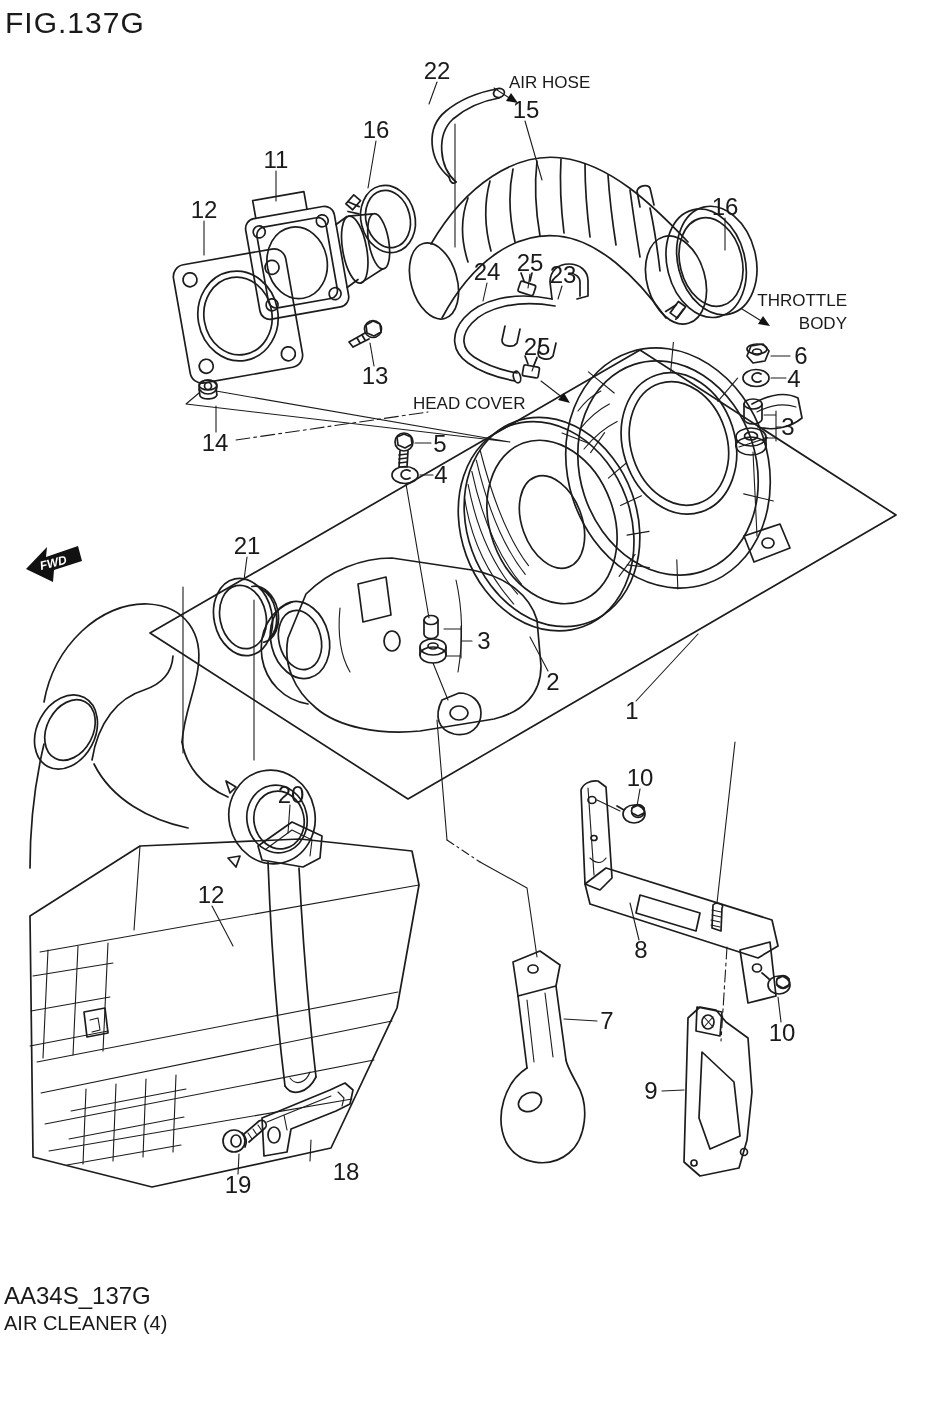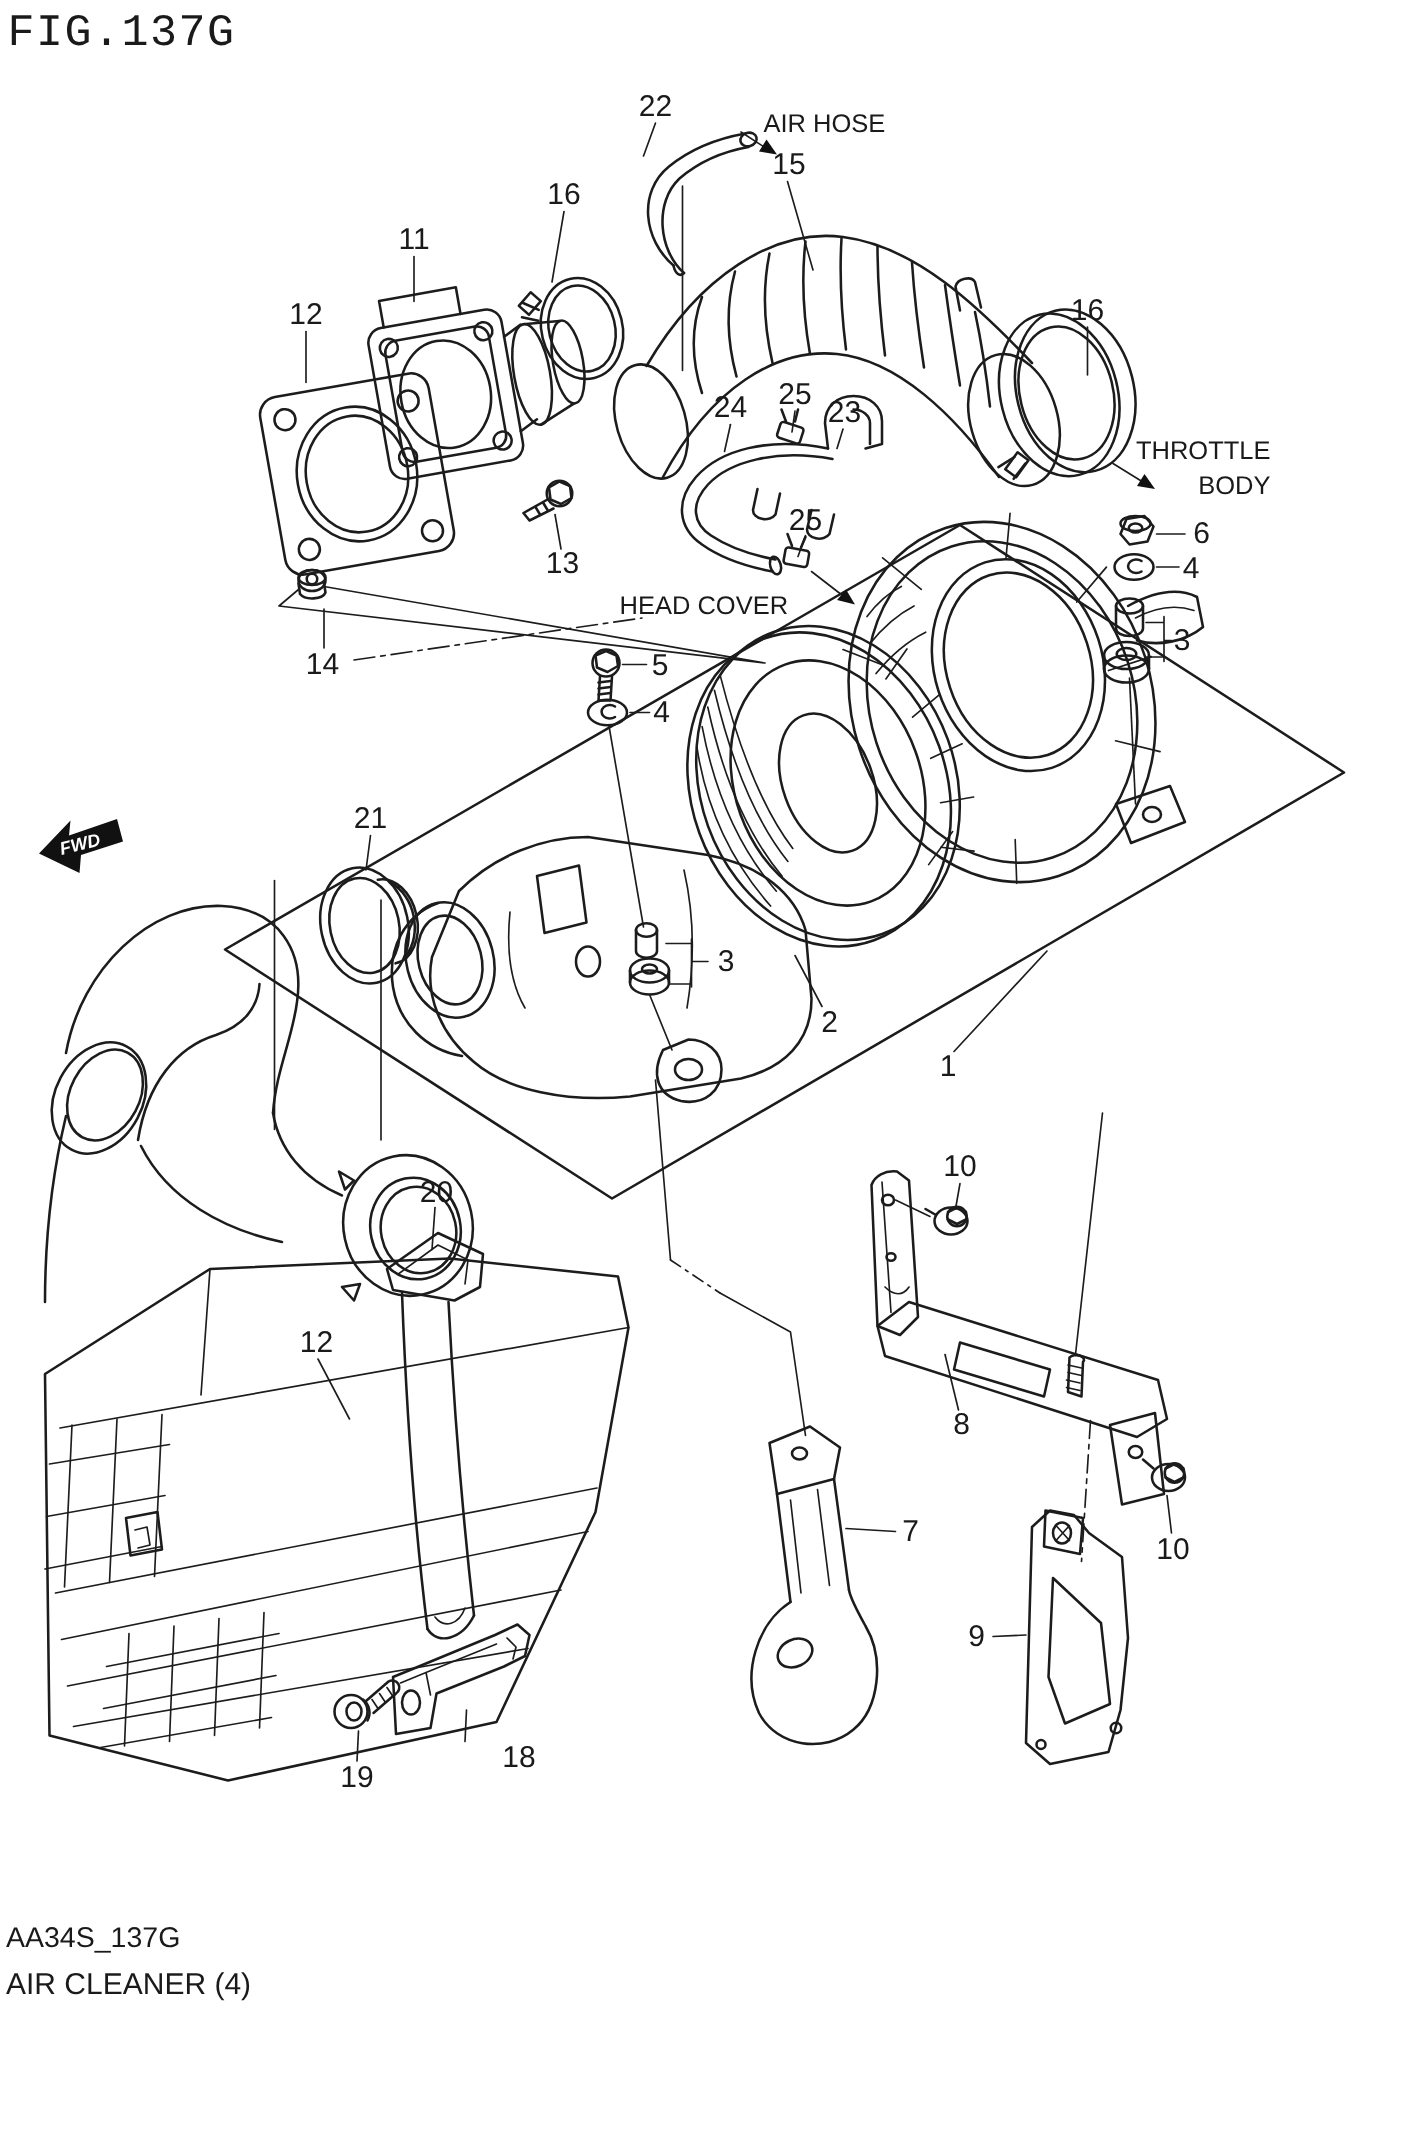--- a/index.html
+++ b/index.html
@@ -4,25 +4,25 @@
 <style>
   html,body{margin:0;padding:0;background:#e8e8e8;}
   .page{position:relative;width:934px;height:1420px;background:#ffffff;overflow:hidden;
         font-family:"Liberation Sans", sans-serif;color:#1a1a1a;}
   .page svg{position:absolute;left:0;top:0;}
   .ln path,.ln ellipse,.ln circle,.ln rect,.ln polygon,.ln polyline{
       stroke:#1c1c1c;fill:none;stroke-width:1.7;stroke-linecap:round;stroke-linejoin:round;}
   .ln .thin{stroke-width:1.1;}
   .ln .fill{fill:#111;stroke:none;}
   .overlay{position:absolute;left:0;top:0;width:100%;height:100%;}
-  .fig-title{position:absolute;left:5px;top:6px;font-size:30px;letter-spacing:1px;white-space:nowrap;font-family:Liberation Mono, monospace;}
-  .callout{position:absolute;transform:translate(-50%,-50%);font-size:20px;line-height:20px;white-space:nowrap;}
+  .fig-title{position:absolute;left:5px;top:6px;font-size:30px;letter-spacing:1px;white-space:nowrap;}
+  .callout{position:absolute;transform:translate(-50%,-50%);font-size:24px;line-height:20px;white-space:nowrap;}
   .anno{position:absolute;font-size:17px;line-height:23px;white-space:pre-line;}
   .anno.right{transform:translateX(-100%);text-align:right;}
-  .footer-code{position:absolute;left:4px;top:1282px;font-size:19px;white-space:nowrap;}
+  .footer-code{position:absolute;left:4px;top:1282px;font-size:24px;white-space:nowrap;}
   .footer-caption{position:absolute;left:4px;top:1312px;font-size:20px;white-space:nowrap;}
   .fwd-text{font:italic 700 12px "Liberation Sans", sans-serif;fill:#ffffff;stroke:none;}
 </style>
 </head>
 <body>
 
 <div class="page">
 
 <svg width="934" height="1420" viewBox="0 0 934 1420">
   <g class="ln">

